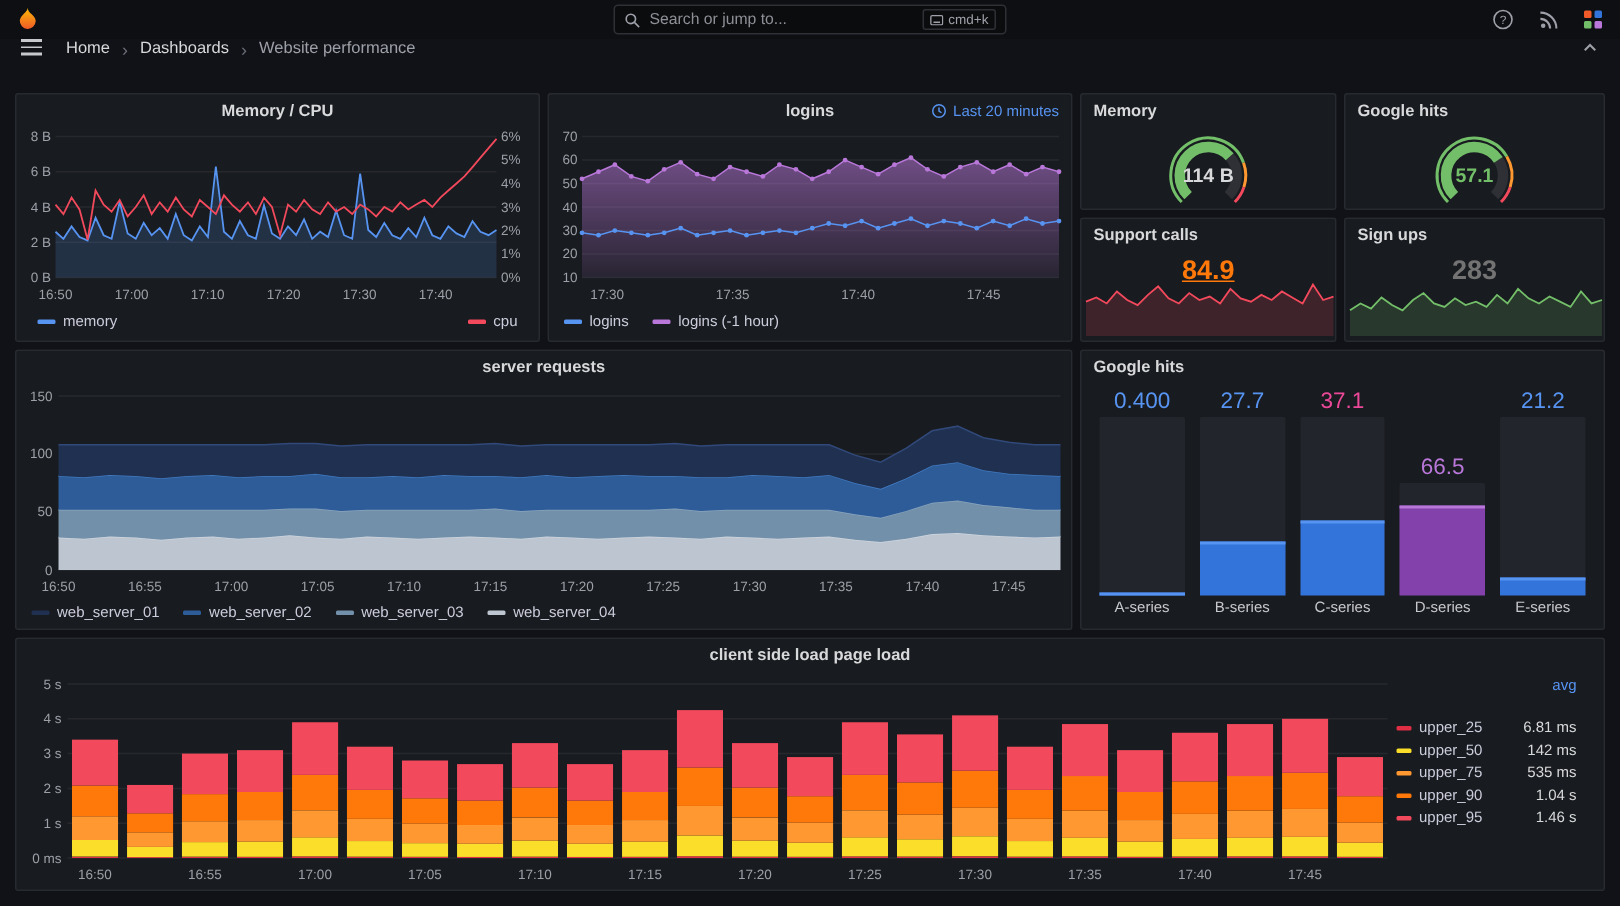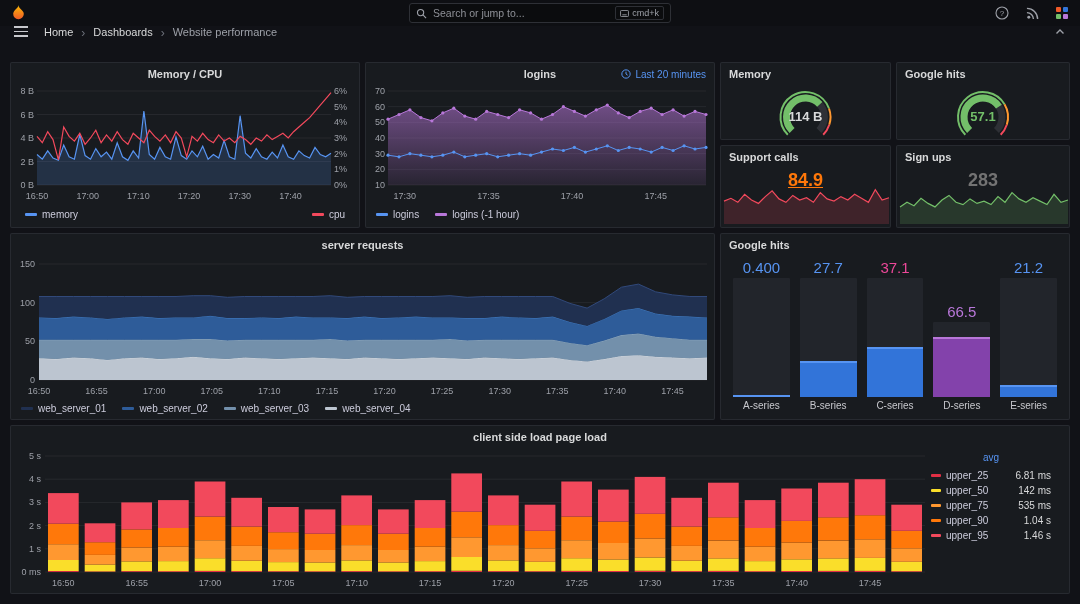--- a/index.html
+++ b/index.html
@@ -35,21 +35,21 @@
 .statval{position:absolute;left:0;right:0;top:24px;text-align:center;font-size:18px;font-weight:600}
 .sparkwrap{position:absolute;left:1px;right:1px;bottom:1px}
 .bgwrap{display:flex;gap:10px;padding:2px 12px 6px;height:163px}
 .bgcol{flex:1;display:flex;flex-direction:column;align-items:center;cursor:default}
 .bgval{height:20px;font-size:15px;font-weight:500;line-height:20px}
 .bgbar{flex:1;width:100%;background:#22252b;position:relative;border-radius:1px}
 .bgfill{position:absolute;bottom:0;left:0;right:0}
 .bglab{height:16px;font-size:10px;color:#c7c8cd;line-height:18px}
 .pl-body{display:flex;height:145px}
 .pl-legend{width:130px;padding:4px 10px 0 0;font-size:10px}
-.pl-legend .hdr{text-align:center;color:#5794f2;margin-bottom:5px;font-size:10px}
+.pl-legend .hdr{text-align:right;color:#5794f2;margin-bottom:15px;font-size:10px}
 .pl-row{display:flex;align-items:center;gap:5px;height:15px;cursor:pointer}
 .pl-row .lab{flex:1;color:#ccccdc}
 .pl-row .val{color:#d8d9da}
 </style>
 </head>
 <body>
 
 <div class="topnav">
   <div class="logo">
     <svg width="17" height="17" viewBox="0 0 16 16">

